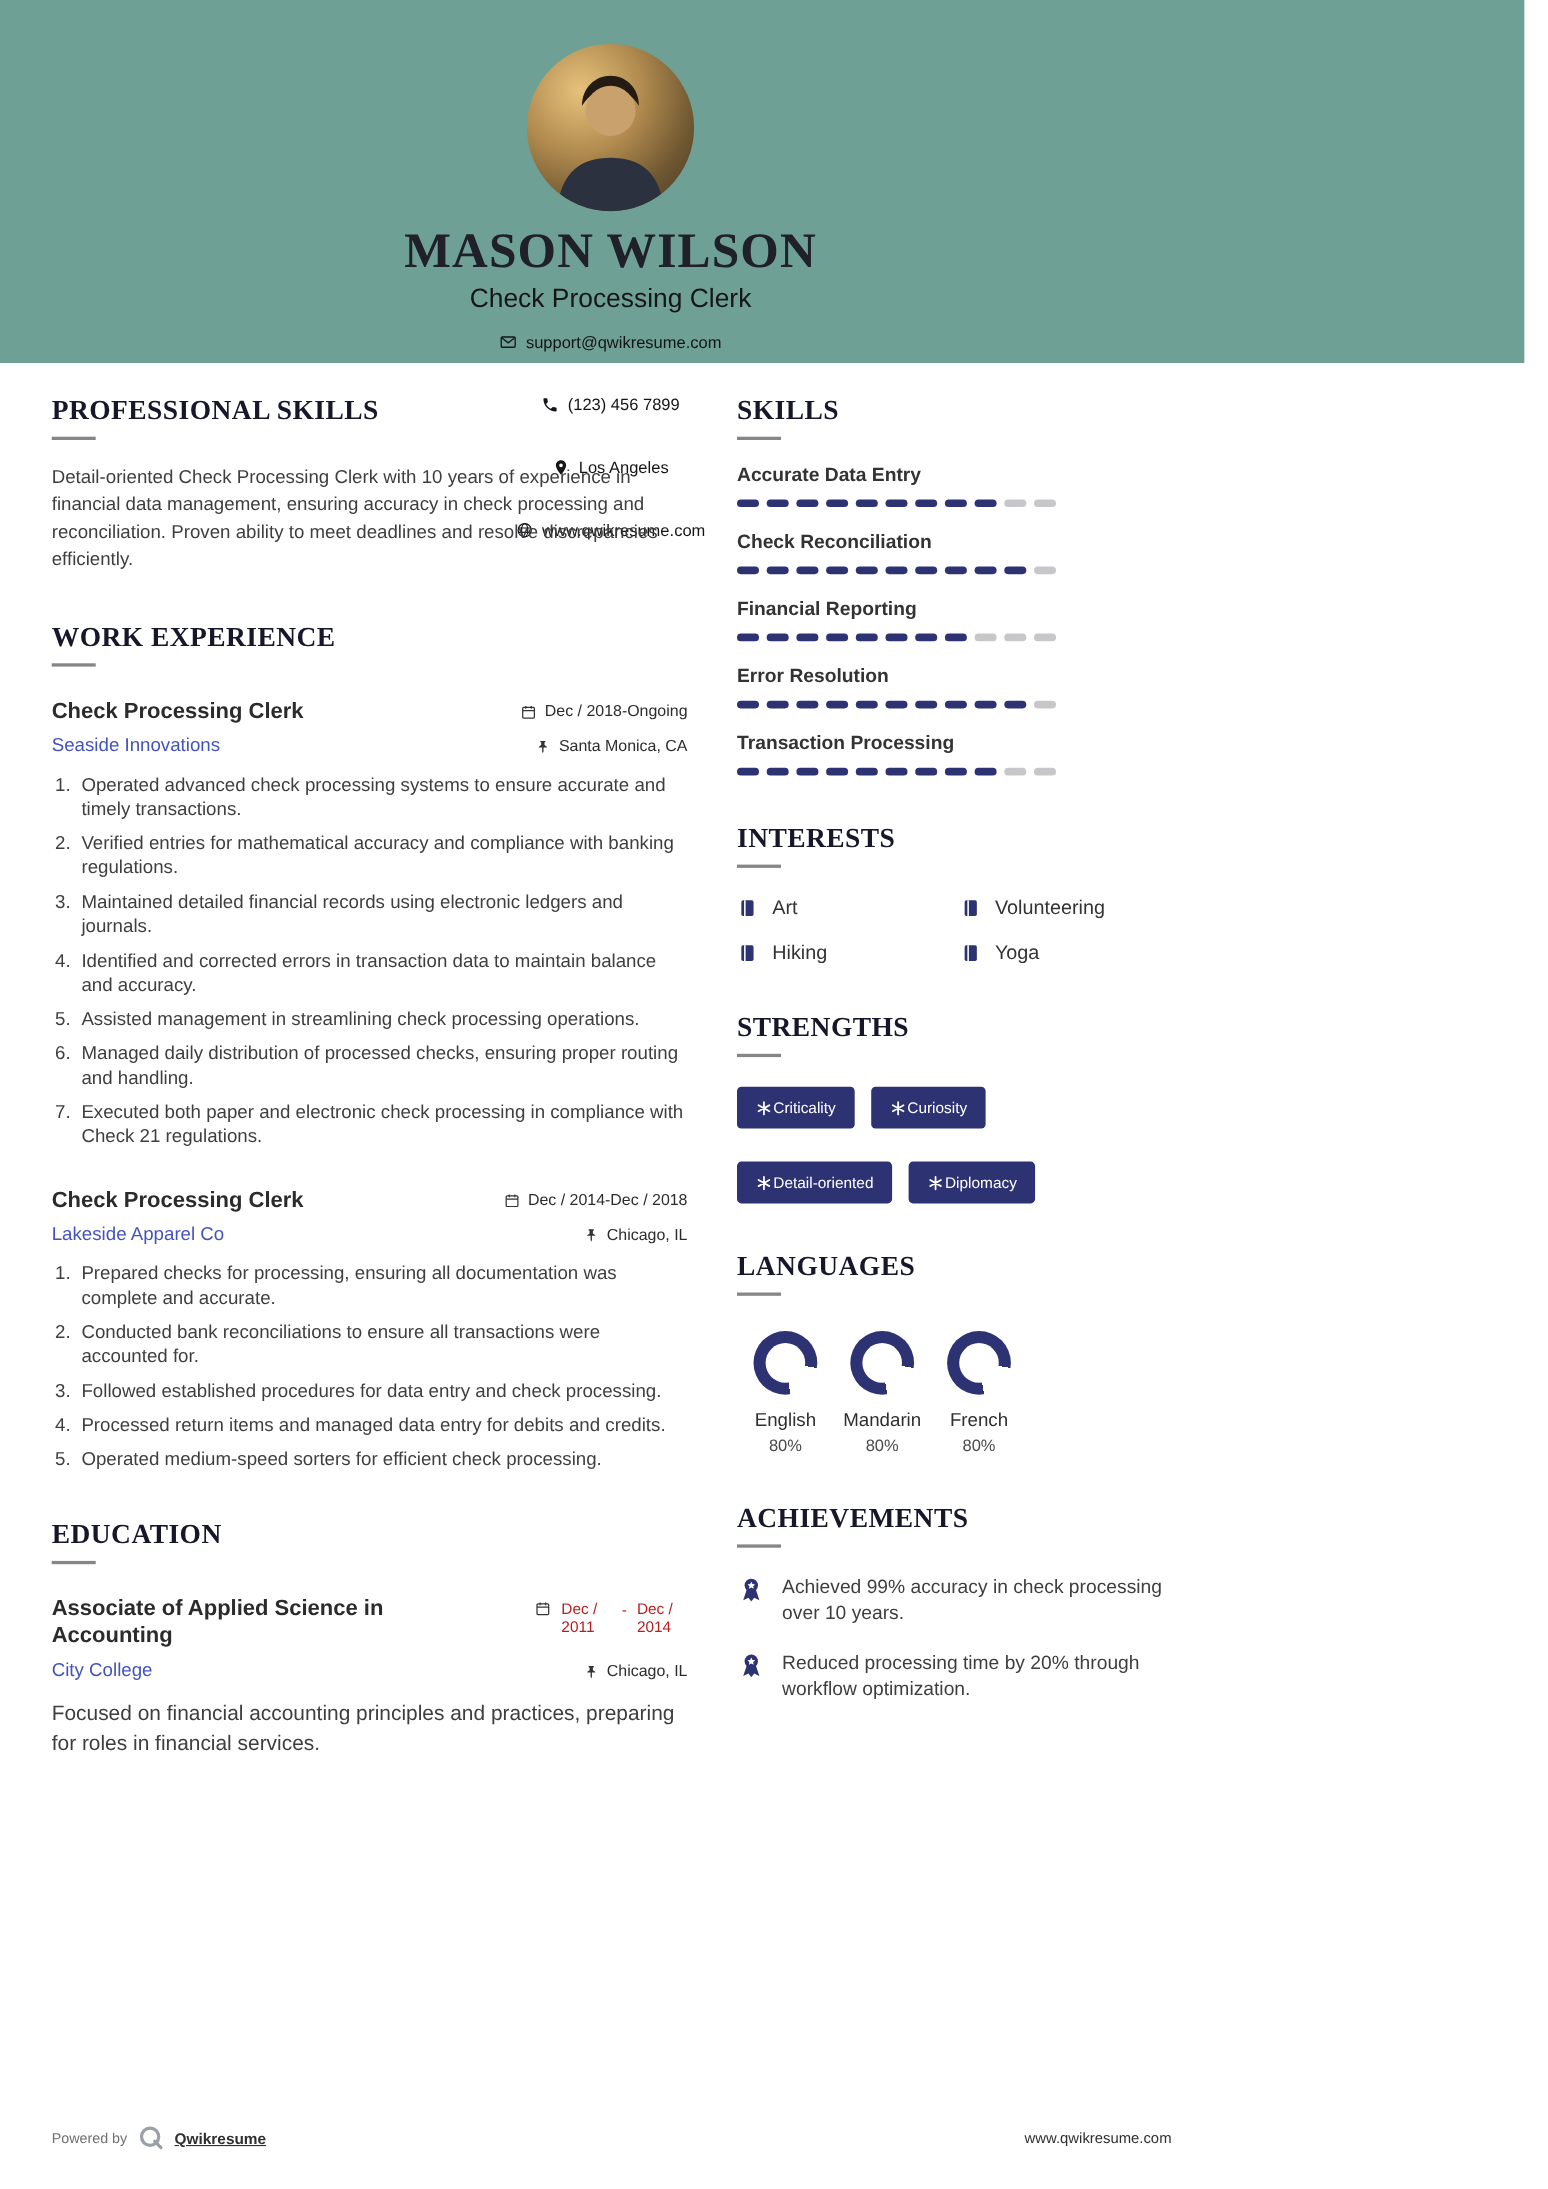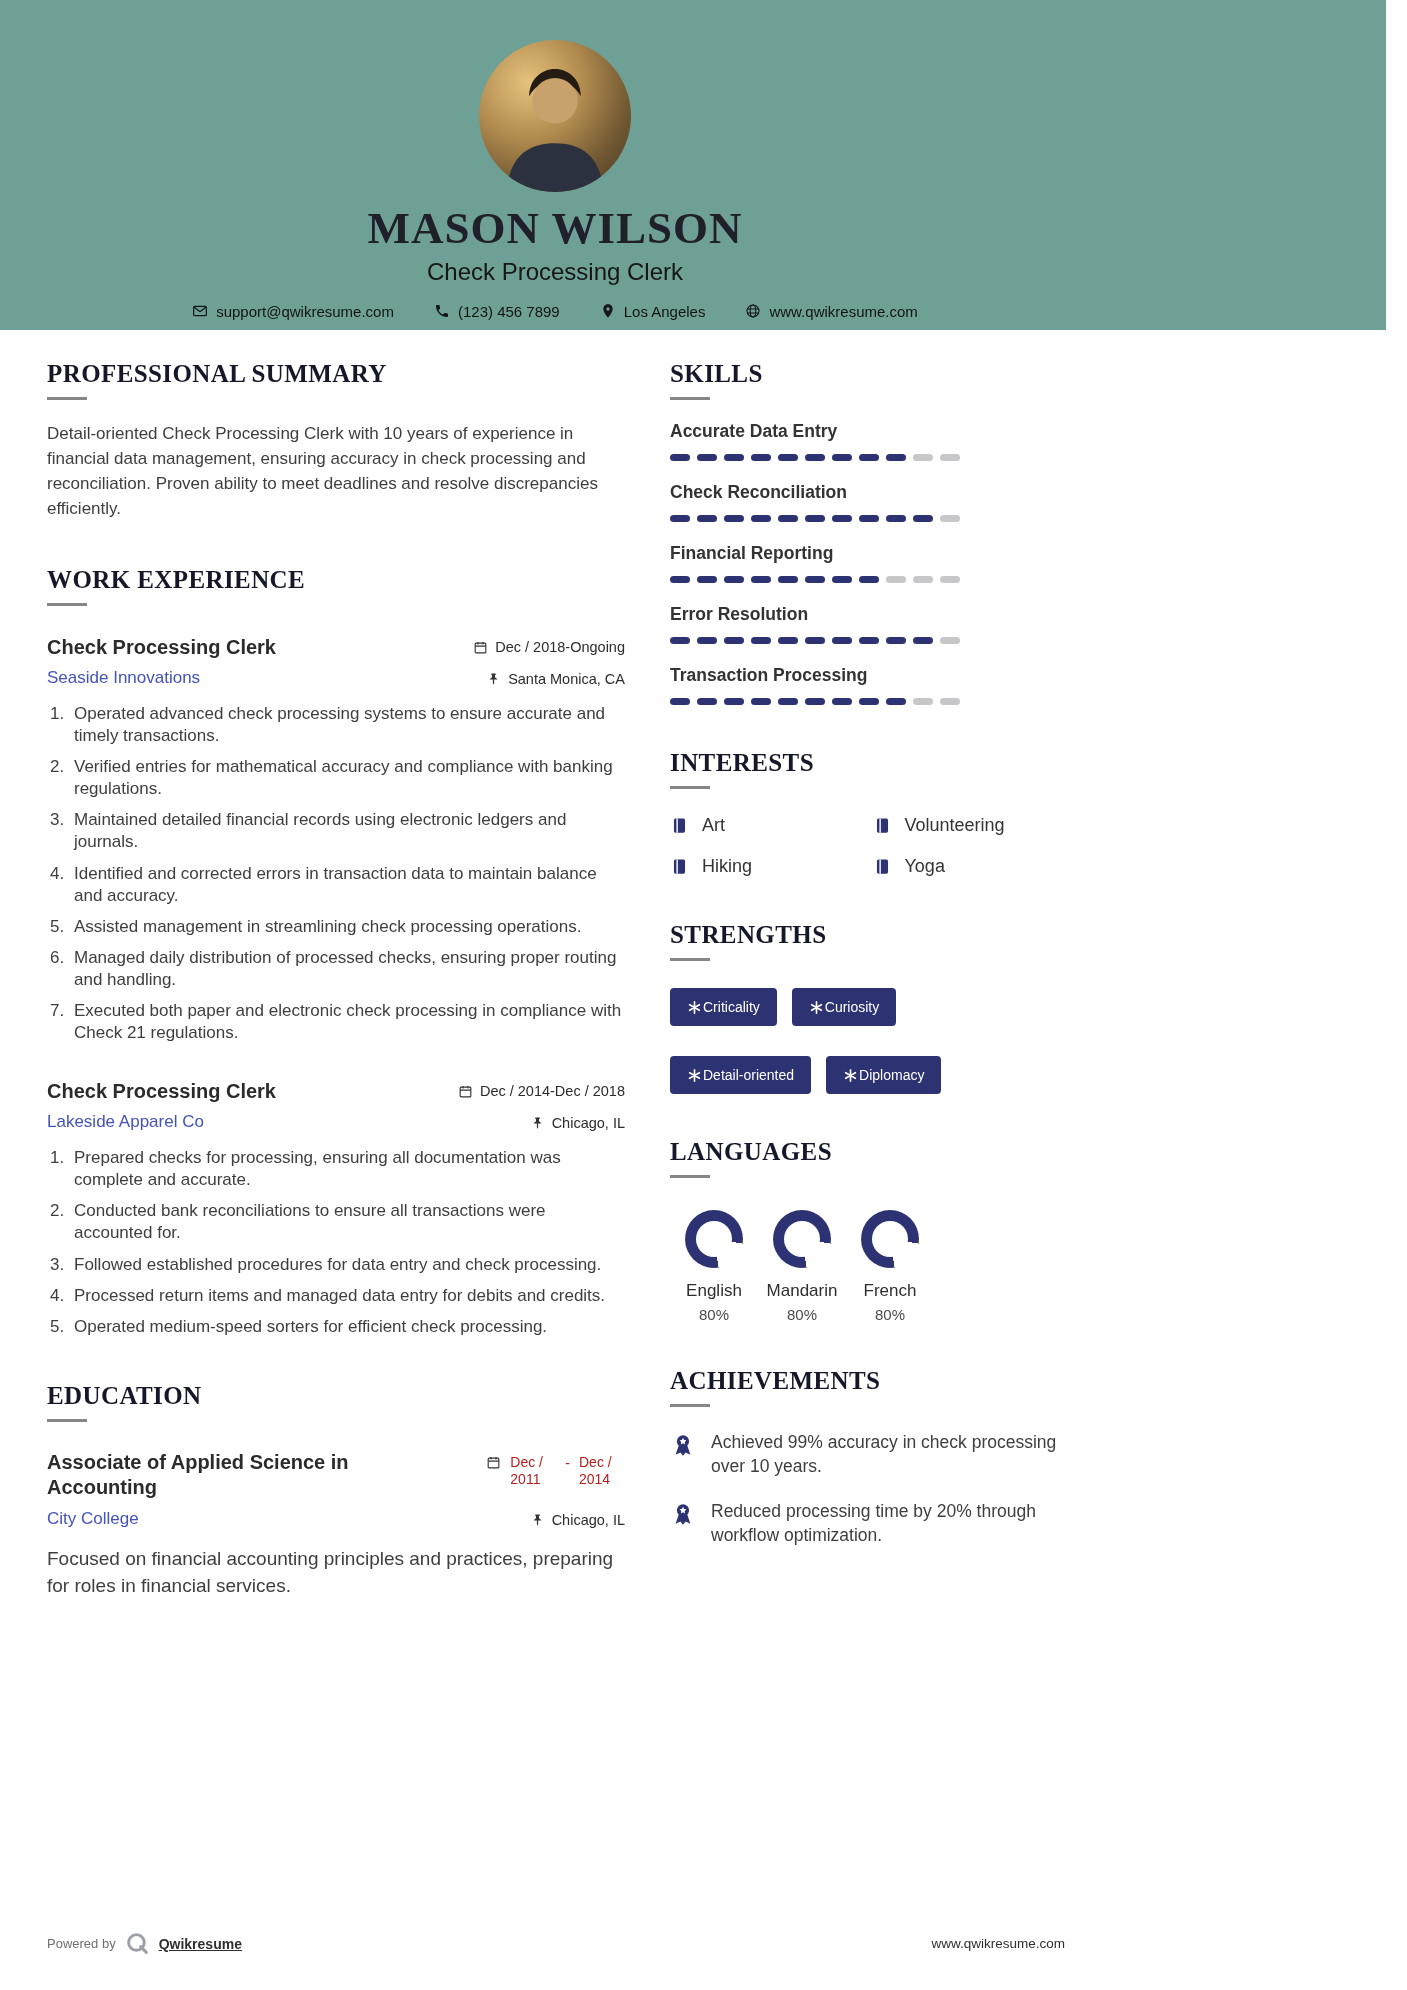--- a/index.html
+++ b/index.html
@@ -11,21 +11,21 @@
   
   .hero { height:330px; background:var(--teal,#6FA095); flex:0 0 auto; }
   .hero-inner { width:1110px; text-align:center; padding-top:40px; }
   .avatar { width:152px; height:152px; border-radius:50%; margin:0 auto; overflow:hidden;
             background:radial-gradient(circle at 32% 28%, #e6c27c 0%, #b08a4e 38%, #6e5631 70%, #473823 100%); }
   .avatar svg { display:block; width:100%; height:100%; }
   .name { font-family:"Liberation Serif","DejaVu Serif",serif; font-size:45px; font-weight:700;
           color:#20202a; letter-spacing:1px; margin-top:12px; line-height:1.1; }
   .subtitle { font-size:24px; color:#161616; margin-top:4px; }
   .contact-row { display:flex; justify-content:center; align-items:center; gap:40px; margin-top:17px;
-                 font-size:15px; color:#141414; }
+                 font-size:15px; color:#141414;flex-direction:column; }
   .contact-item { display:flex; align-items:center; gap:8px; }
   .cicon { width:16px; height:16px; color:#15151c; flex:0 0 auto; }
 
   
   .content { display:flex; gap:45px; width:1018px; margin-left:47px; padding-top:30px; flex:1 0 auto; align-items:flex-start; }
   .col-left { width:578px; flex:0 0 auto; }
   .col-right { width:395px; flex:0 0 auto; }
 
   .section { margin-top:44px; }
   .section:first-child { margin-top:0; }
@@ -142,21 +142,21 @@
         </span>
       </div>
     </div>
   </header>
 
   <main class="content">
 
     <div class="col-left">
 
       <section class="section">
-        <h2 class="section-heading">PROFESSIONAL SUMMARY</h2>
+        <h2 class="section-heading">PROFESSIONAL SKILLS</h2>
         <div class="heading-rule"></div>
         <p class="summary-text">Detail-oriented Check Processing Clerk with 10 years of experience in financial data management, ensuring accuracy in check processing and reconciliation. Proven ability to meet deadlines and resolve discrepancies efficiently.</p>
       </section>
 
       <section class="section">
         <h2 class="section-heading">WORK EXPERIENCE</h2>
         <div class="heading-rule"></div>
 
         <div class="job">
           <div class="job-head">

